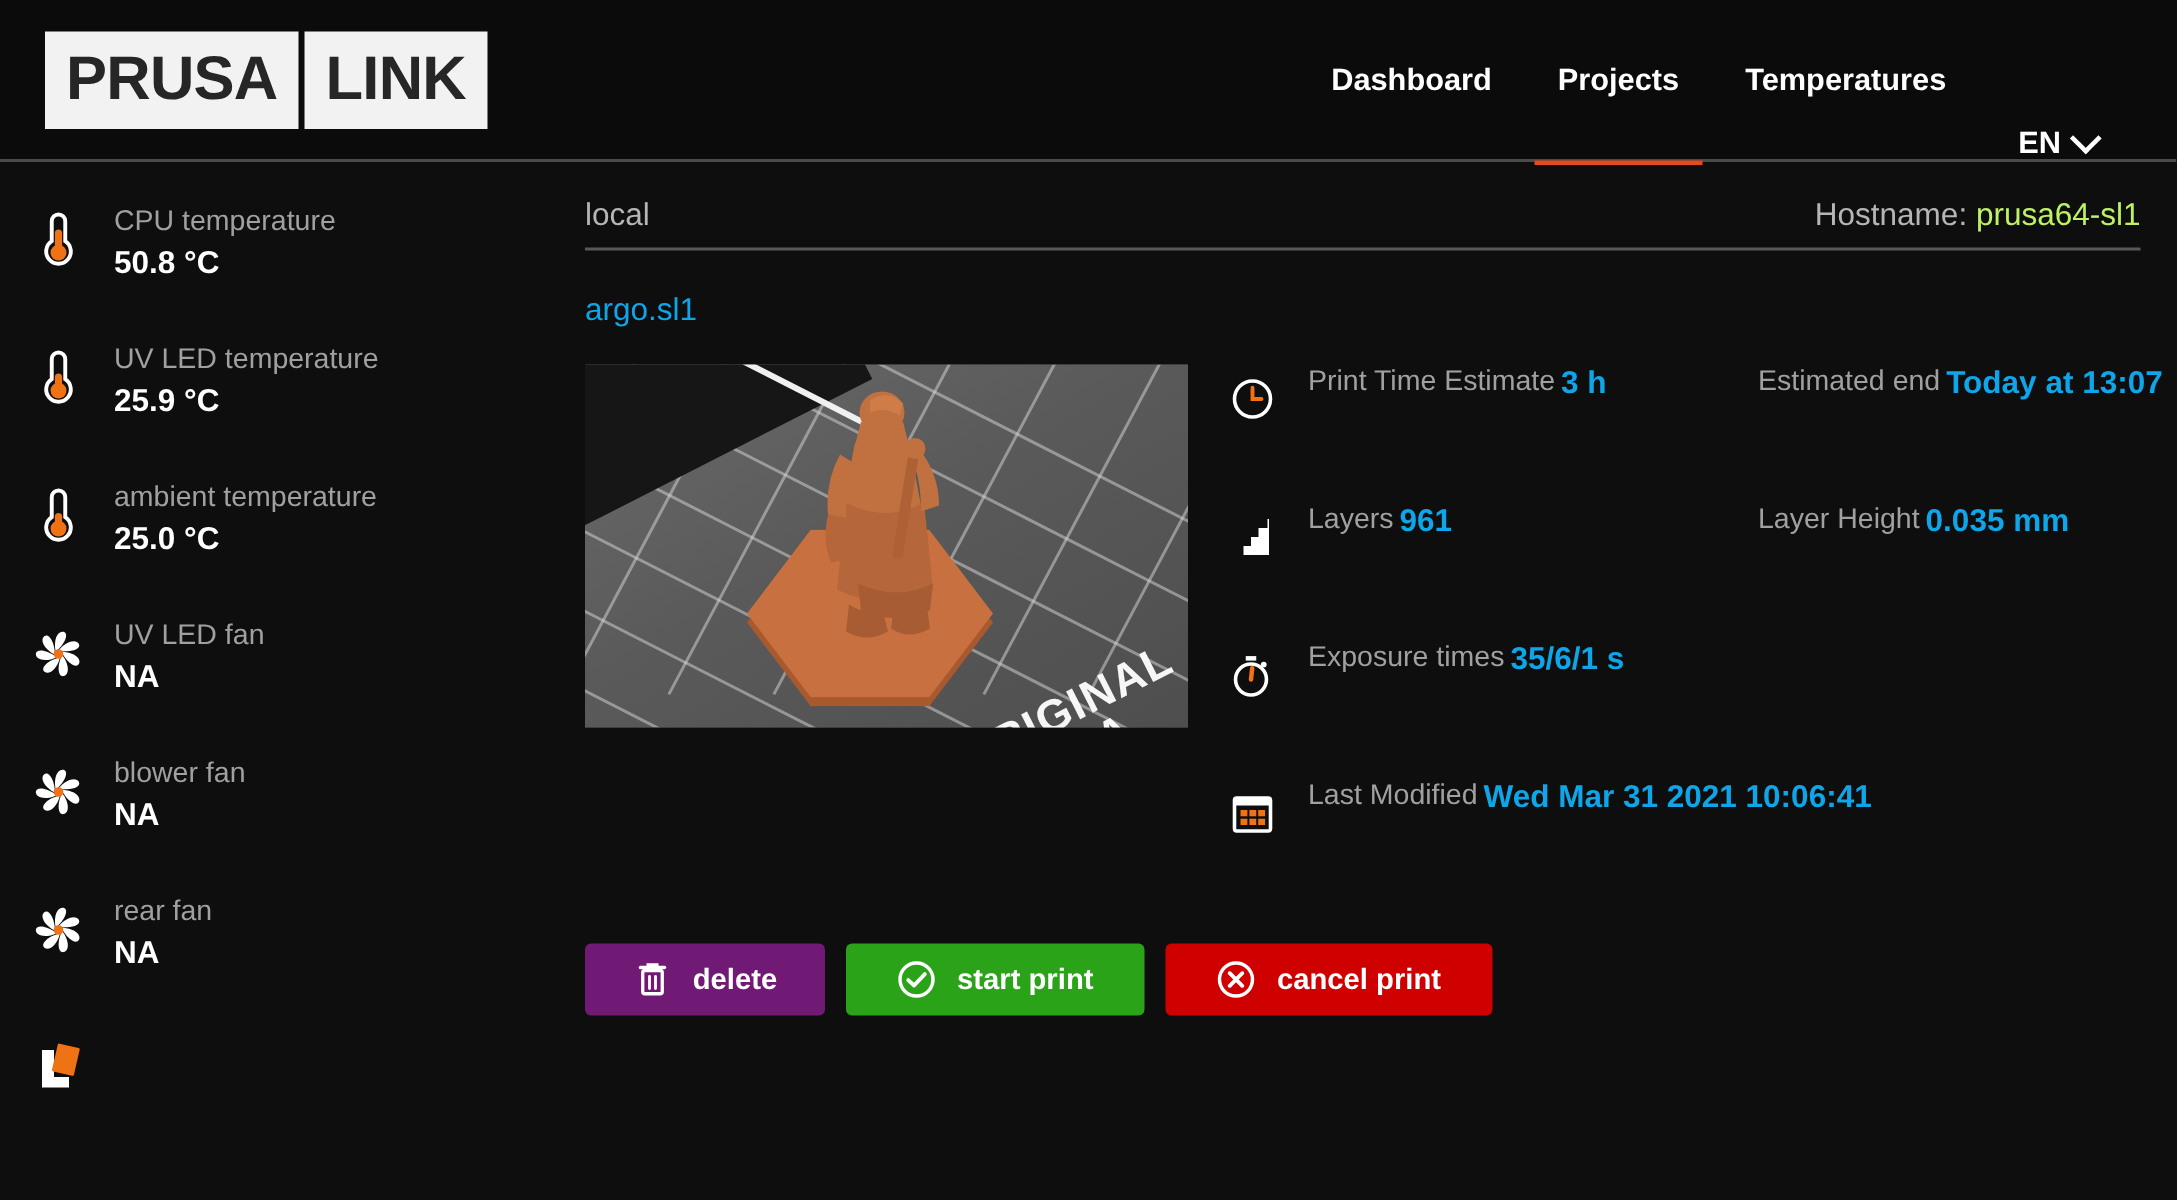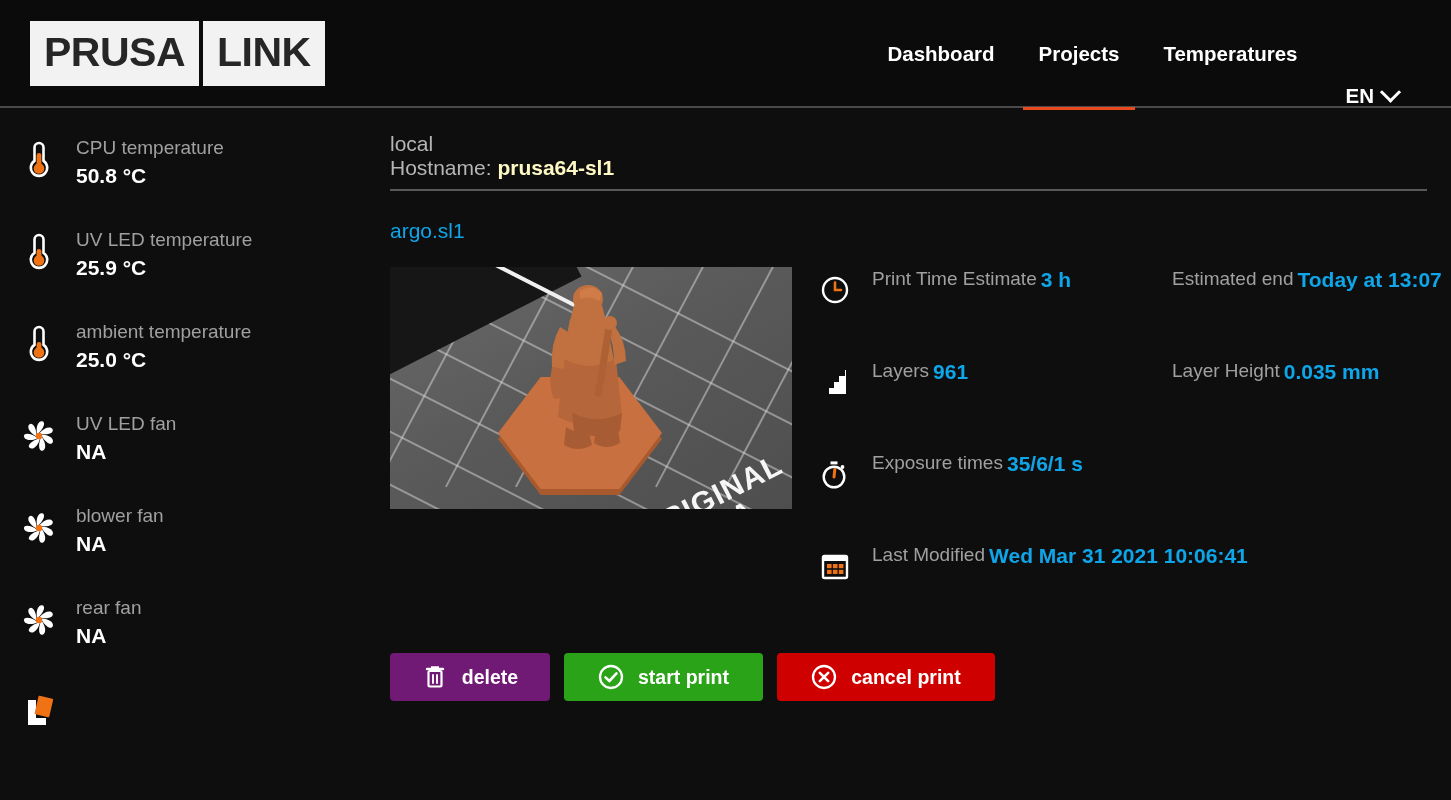--- a/index.html
+++ b/index.html
@@ -117,25 +117,24 @@
   }
 
   
   .main { flex:1; padding:24px 24px 0 10px; min-width:0; }
   .breadcrumb-bar {
     display:flex;
     align-items:baseline;
     justify-content:space-between;
     border-bottom:2px solid #585858;
     padding-bottom:9px;
-    flex-direction:column;
   }
   .breadcrumb { font-size:21px; color:#b5b5b5; }
   .hostname { font-size:21px; color:#b5b5b5; white-space:nowrap; }
-  .hostname b { color:#fef9c3; font-weight:bold; }
+  .hostname b { color:#bef264; font-weight:normal; }
 
   .filename {
     margin-top:28px;
     font-size:21px;
     font-weight:normal;
     color:#0ea5e9;
   }
 
   .detail-area {
     margin-top:24px;

